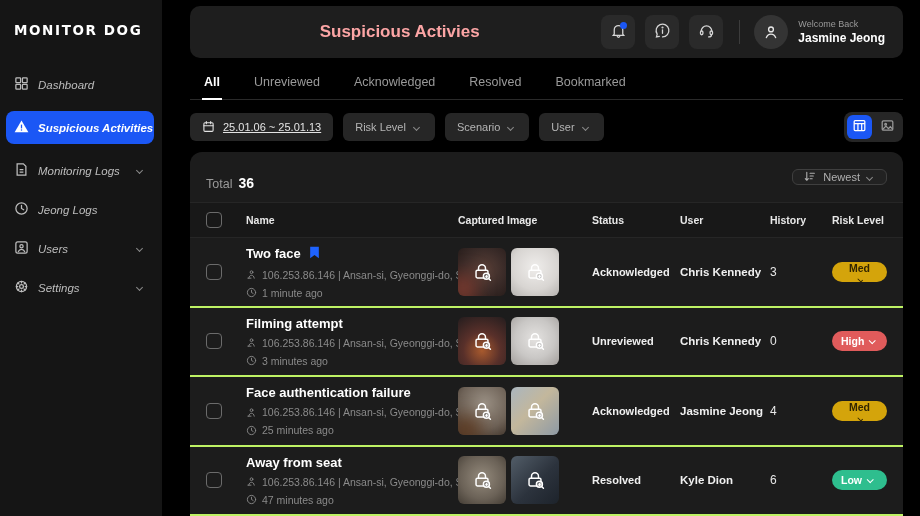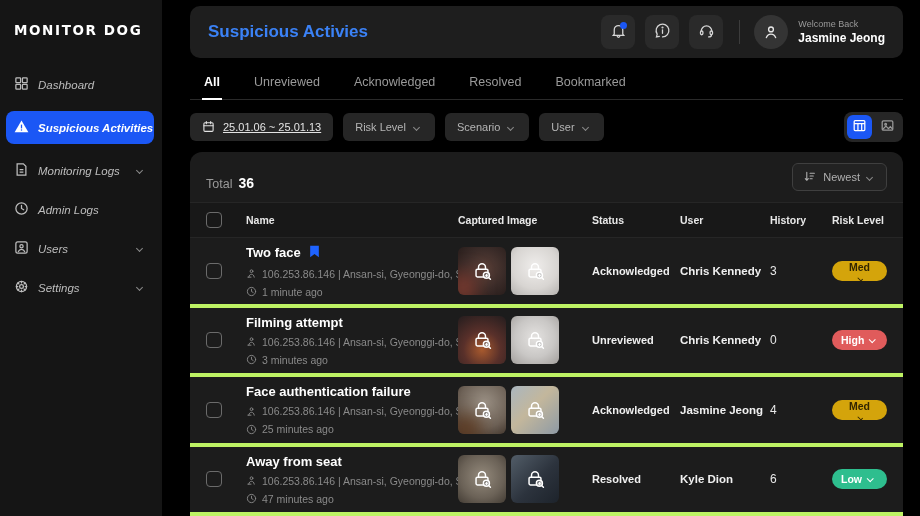--- a/index.html
+++ b/index.html
@@ -14,21 +14,21 @@
   .nav-item { display:flex; align-items:center; gap:9px; height:33px; margin:0 8px 0 6px; padding:0 8px; border-radius:8px; color:#bdbdbd; font-size:11.5px; cursor:pointer; }
   .nav-item .lbl { flex:1; white-space:nowrap; }
   .nav-item.active { background:#1b57f5; color:#fff; font-weight:bold; margin-top:4px; margin-bottom:4px; }
   .nav-item svg { flex-shrink:0; }
   .chev { width:5px; height:5px; border-right:1.4px solid #8a8a8a; border-bottom:1.4px solid #8a8a8a; transform:rotate(45deg); margin-right:4px; }
 
   
   .main { flex:1; padding:6px 17px 0 28px; display:flex; flex-direction:column; overflow:hidden; }
 
   .topbar { height:52px; background:#1e1e1e; border-radius:10px; display:flex; align-items:center; padding:0 18px; flex-shrink:0; }
-  .page-title { color:#3b82f6; font-size:17px; font-weight:bold; flex:1; }
+  .page-title { color:#fca5a5; font-size:17px; font-weight:bold; flex:1;text-align:center; }
   .icon-btn { width:34px; height:34px; background:#2a2a2a; border-radius:8px; display:flex; align-items:center; justify-content:center; margin-left:10px; cursor:pointer; position:relative; }
   .dot { position:absolute; top:7px; right:8px; width:7px; height:7px; border-radius:50%; background:#1b57f5; }
   .vdiv { width:1px; height:24px; background:#3c3c3c; margin:0 14px 0 16px; }
   .avatar { width:34px; height:34px; border-radius:50%; background:#343434; display:flex; align-items:center; justify-content:center; cursor:pointer; }
   .welcome { margin-left:10px; }
   .welcome .small { color:#9a9a9a; font-size:9px; }
   .welcome .name { color:#fff; font-size:12px; font-weight:bold; margin-top:2px; }
 
   
   .tabs { display:flex; gap:30px; padding:0 12px; margin-top:8px; border-bottom:1px solid #2a2a2a; flex-shrink:0; }
@@ -43,27 +43,27 @@
   .spacer { flex:1; }
   .view-toggle { height:30px; background:#262626; border-radius:8px; display:flex; align-items:center; padding:3px; gap:3px; }
   .vt-btn { width:25px; height:24px; border-radius:6px; display:flex; align-items:center; justify-content:center; cursor:pointer; color:#9a9a9a; }
   .vt-btn.active { background:#1b57f5; color:#fff; }
 
   
   .panel { margin-top:10px; background:#1c1c1c; border-radius:12px 12px 0 0; flex:1; overflow:hidden; display:flex; flex-direction:column; }
   .panel-head { height:50px; display:flex; align-items:center; justify-content:space-between; padding:0 16px; flex-shrink:0; }
   .total { font-size:12.5px; color:#9a9a9a;margin-top:11px; }
   .total b { color:#fff; font-size:14px; margin-left:6px; }
-  .sort-btn { height:28px; border:1px solid #3f3f3f; background:#222; border-radius:6px; display:flex; align-items:center; gap:7px; padding:0 10px; color:#b0b0b0; font-size:11px; cursor:pointer; }
+  .sort-btn { height:16px; border:1px solid #3f3f3f; background:#222; border-radius:6px; display:flex; align-items:center; gap:7px; padding:0 10px; color:#b0b0b0; font-size:11px; cursor:pointer; }
 
   .grid { display:grid; grid-template-columns:40px 212px 134px 88px 90px 62px 1fr; align-items:center; padding:0 16px; }
   .thead { height:36px; background:#181818; border-top:1px solid #262626; border-bottom:1px solid #262626; flex-shrink:0; }
   .th { color:#e8e8e8; font-size:10.5px; font-weight:bold; white-space:nowrap; }
 
-  .row { height:75px; border-bottom:4px solid #bef264; cursor:pointer; }
+  .row { height:75px; border-bottom:2px solid #bef264; cursor:pointer; }
   .cb { width:16px; height:16px; border:1.5px solid #6b6b6b; border-radius:4px; cursor:pointer; }
   .name-line { display:flex; align-items:center; gap:8px; }
   .rname { color:#fff; font-size:13px; font-weight:bold; white-space:nowrap; }
   .meta { display:flex; align-items:center; gap:5px; color:#8a8a8a; font-size:10.5px; margin-top:6px; white-space:nowrap; }
   .meta svg { flex-shrink:0; }
   .thumbs { display:flex; gap:5px; }
   .thumb { width:48px; height:48px; border-radius:6px; position:relative; display:flex; align-items:center; justify-content:center; overflow:hidden; cursor:pointer; }
   .status { color:#f0f0f0; font-size:11px; font-weight:bold; }
   .user { color:#f0f0f0; font-size:11.5px; font-weight:bold; white-space:nowrap; }
   .hist { color:#e8e8e8; font-size:12px; }
@@ -129,21 +129,21 @@
         <span class="chev"></span>
       </div>
 
       <div class="nav-item">
         <span>
           <svg width="15" height="15" viewBox="0 0 24 24" fill="none" stroke="#bdbdbd" stroke-width="2" stroke-linecap="round">
               <circle cx="12" cy="12" r="9"></circle>
               <path d="M12 7v5l3.5 2"></path>
             </svg>
         </span>
-        <span class="lbl">Admin Logs</span>
+        <span class="lbl">Jeong Logs</span>
       </div>
 
       <div class="nav-item">
         <span>
           <svg width="15" height="15" viewBox="0 0 24 24" fill="none" stroke="#bdbdbd" stroke-width="2" stroke-linecap="round">
               <rect x="3" y="3" width="18" height="18" rx="3"></rect>
               <circle cx="12" cy="10" r="2.6"></circle>
               <path d="M7 18.5c1-2.6 2.8-3.6 5-3.6s4 1 5 3.6"></path>
             </svg>
         </span>

